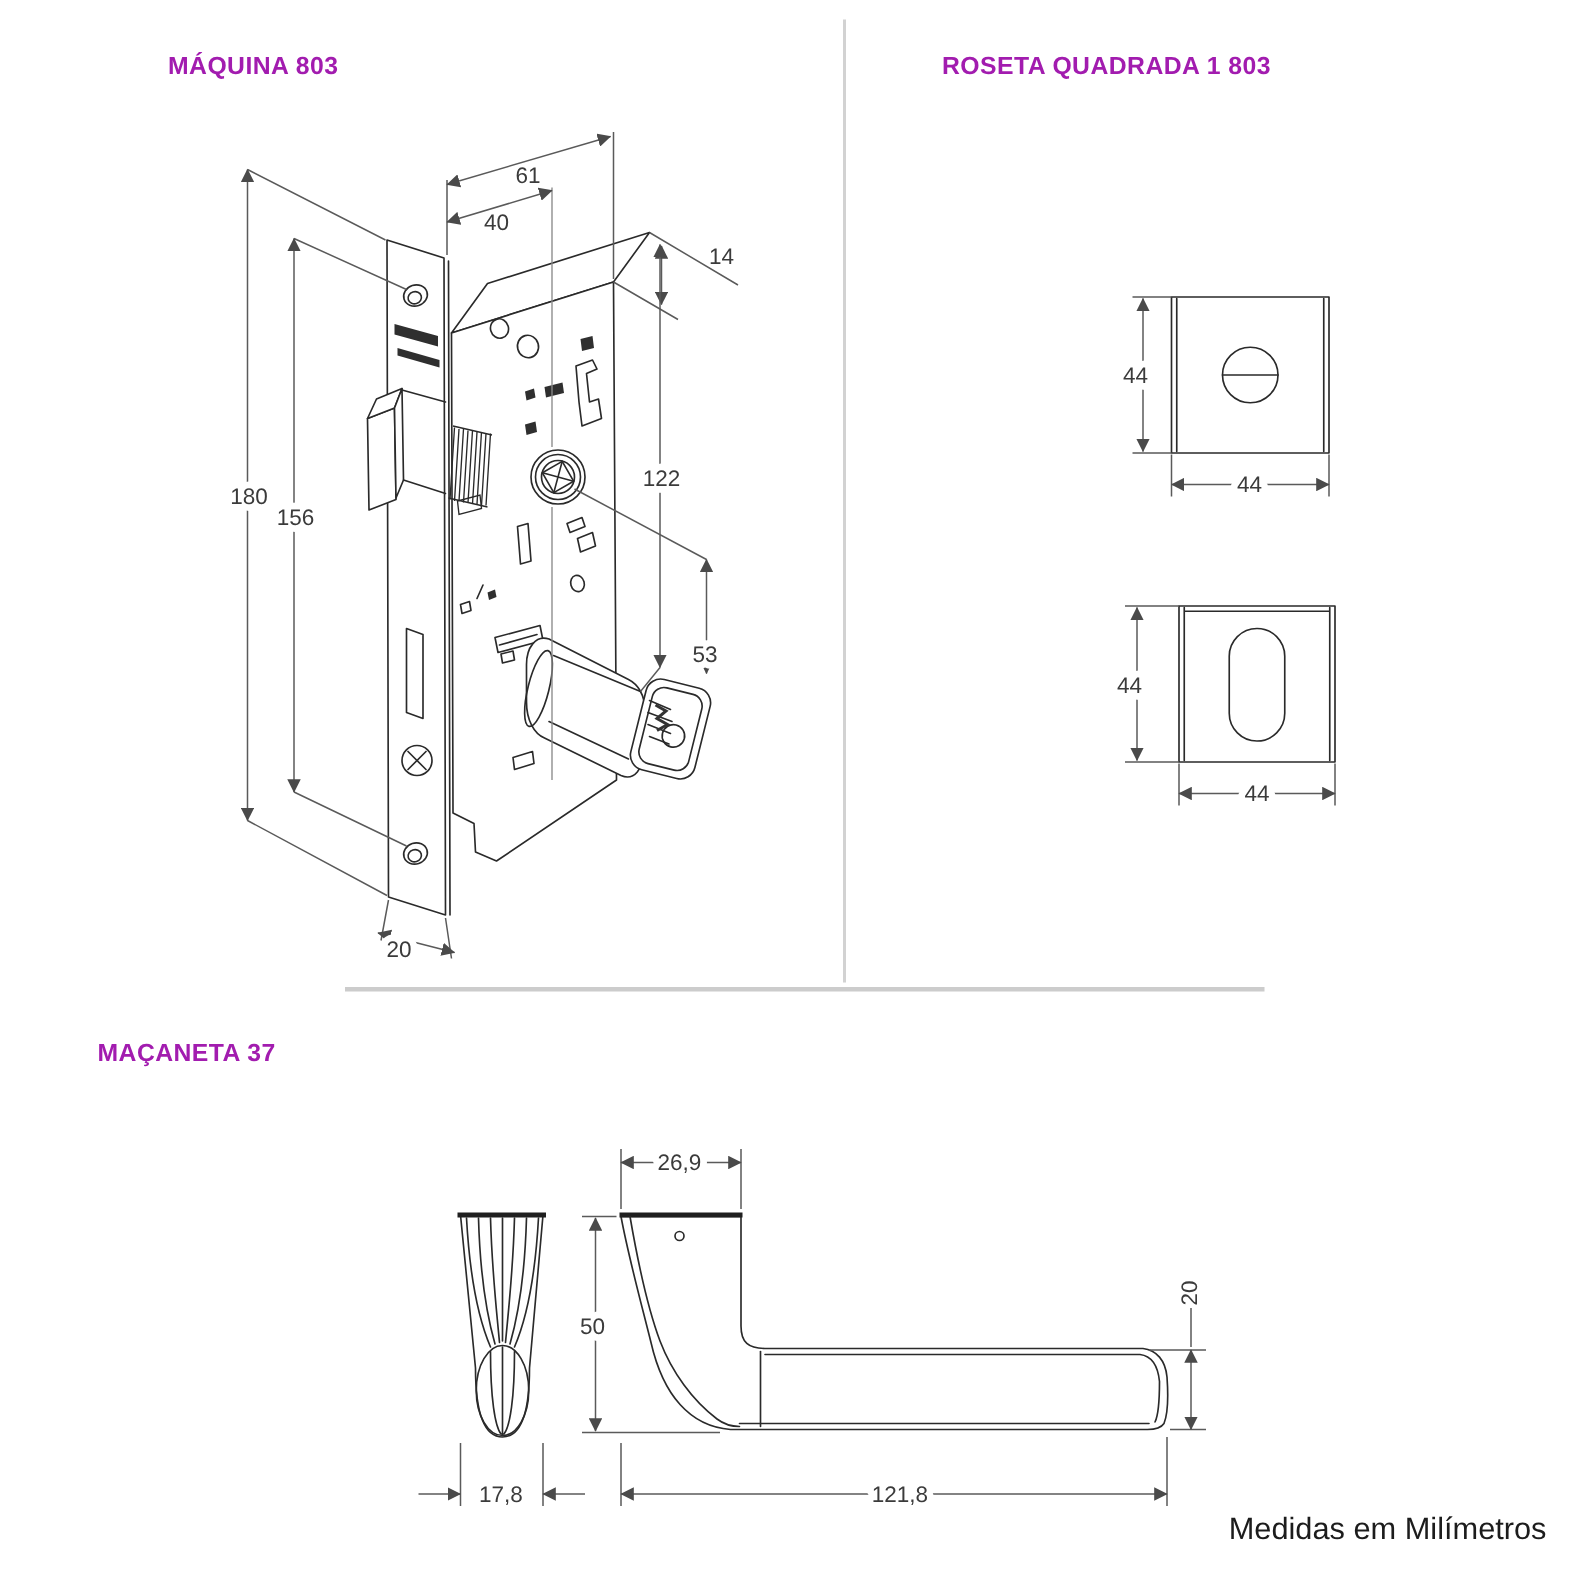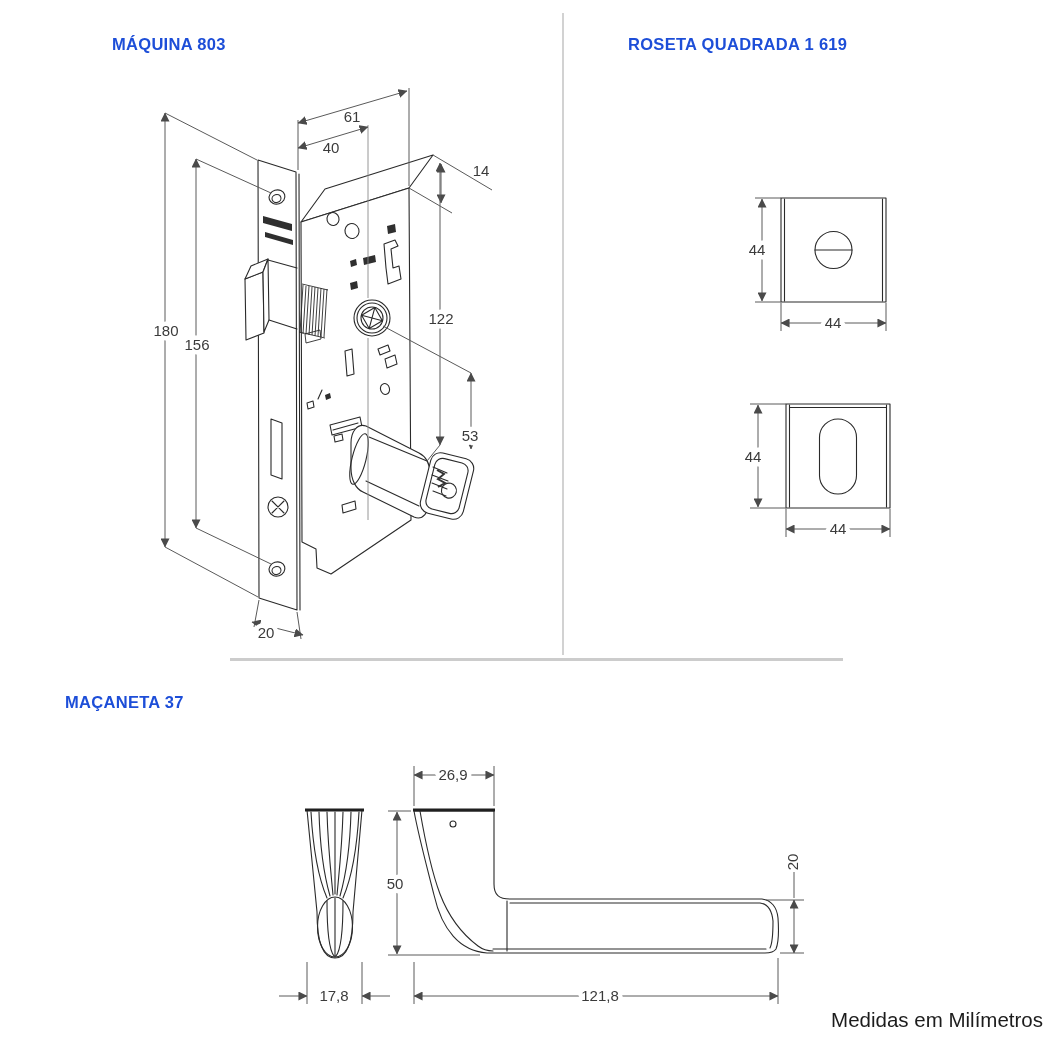--- a/index.html
+++ b/index.html
@@ -1,40 +1,40 @@
 <!DOCTYPE html>
 <html><head>
 <meta charset="utf-8">
 <style>
   html,body{margin:0;padding:0;background:#ffffff;}
   body{position:relative;width:1050px;height:1050px;overflow:hidden;
        font-family:"Liberation Sans",sans-serif;}
-  .title{position:absolute;font-weight:700;font-size:16.5px;letter-spacing:.3px;color:#1d4ed8;white-space:nowrap;}
+  .title{position:absolute;font-weight:700;font-size:16.5px;letter-spacing:.3px;color:#a21caf;white-space:nowrap;}
   .note{position:absolute;font-size:20.5px;color:#1c1c1c;white-space:nowrap;}
   .divider-v{position:absolute;left:562px;top:13px;width:2px;height:642px;background:#d2d2d2;}
   .divider-h{position:absolute;left:230px;top:658px;width:613px;height:3px;background:#cccccc;}
   svg{position:absolute;overflow:visible;}
   svg text{font-family:"Liberation Sans",sans-serif;font-size:15px;fill:#3b3b3b;text-anchor:middle;stroke:none;}
   svg text.halo{paint-order:stroke;stroke:#ffffff;stroke-width:9px;stroke-linejoin:round;}
   .obj{stroke:#2a2a2a;stroke-width:1.1;fill:none;stroke-linejoin:round;stroke-linecap:round;}
   .objw{stroke:#2a2a2a;stroke-width:1.1;fill:#ffffff;stroke-linejoin:round;}
   .dark{fill:#2f2f2f;stroke:none;}
   .dim{stroke:#5a5a5a;stroke-width:1;fill:none;}
   .dimthin{stroke:#8a8a8a;stroke-width:.9;fill:none;}
   .thick{stroke:#1f1f1f;stroke-width:3.2;fill:none;}
 </style>
 </head>
 <body>
 
 <div class="title" style="left:112px;top:35px">MÁQUINA 803</div>
-<div class="title" style="left:628px;top:35px">ROSETA QUADRADA 1 619</div>
+<div class="title" style="left:628px;top:35px">ROSETA QUADRADA 1 803</div>
 <div class="title" style="left:65px;top:693px">MAÇANETA 37</div>
 <div class="divider-v"></div>
 <div class="divider-h"></div>
-<div class="note" style="right:7px;top:1008px">Medidas em Milímetros</div>
+<div class="note" style="right:19px;top:1008px">Medidas em Milímetros</div>
 
 <svg style="left:140px;top:75px" width="360" height="580" viewBox="140 75 360 580">
   <defs>
     <marker id="arr" viewBox="0 0 10 10" refX="9.5" refY="5" markerWidth="9" markerHeight="9" orient="auto-start-reverse">
       <path d="M0,0 L10,5 L0,10 z" fill="#4a4a4a"></path>
     </marker>
   </defs>
 
   <g>
     <path class="objw" d="M301,222 L409,188 L433,155 L325,189 Z"></path>

